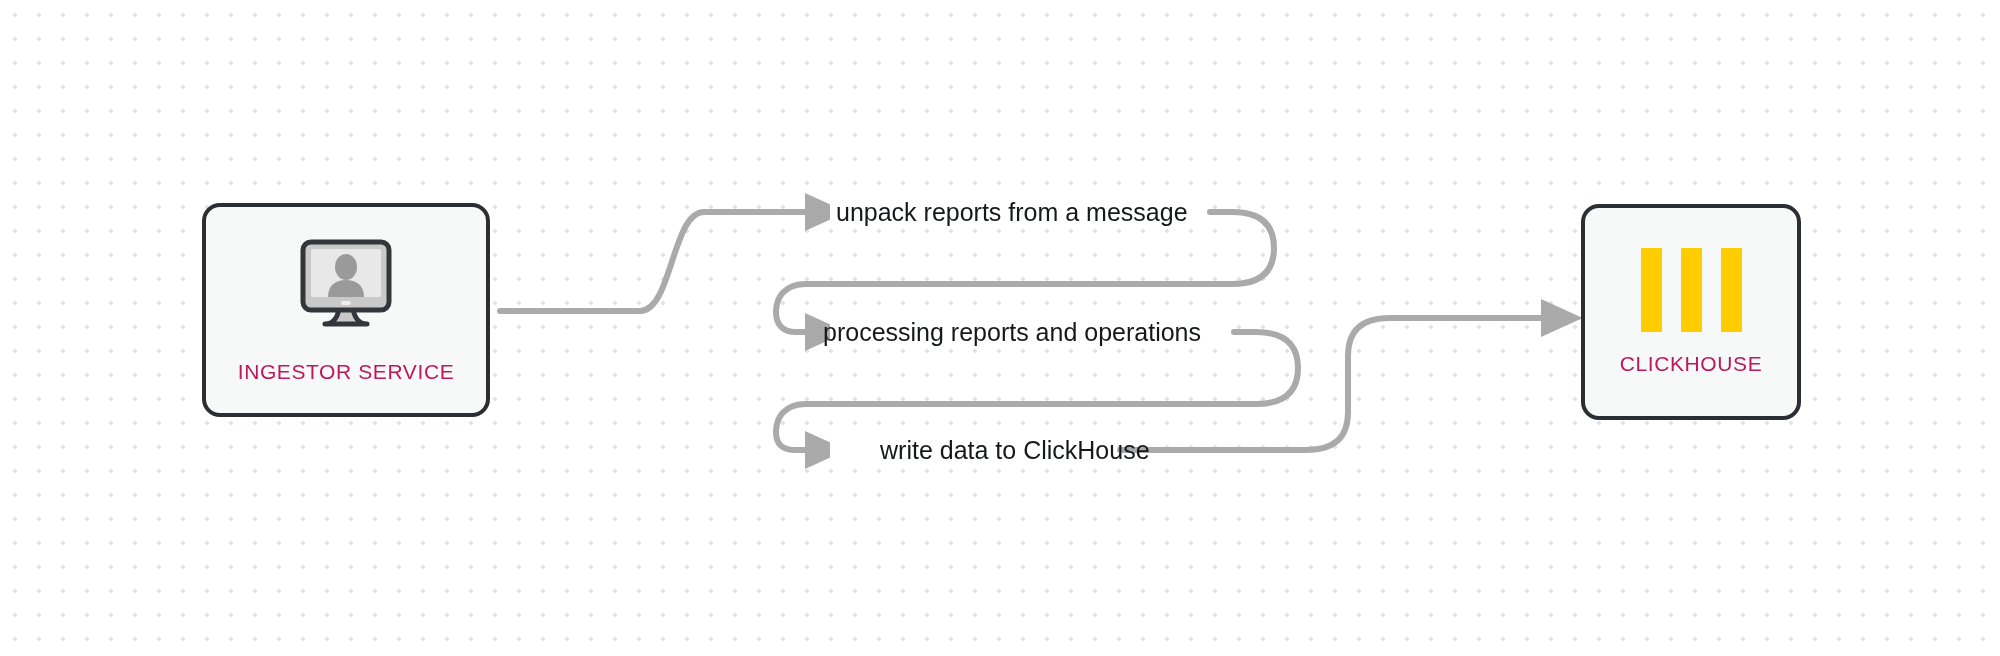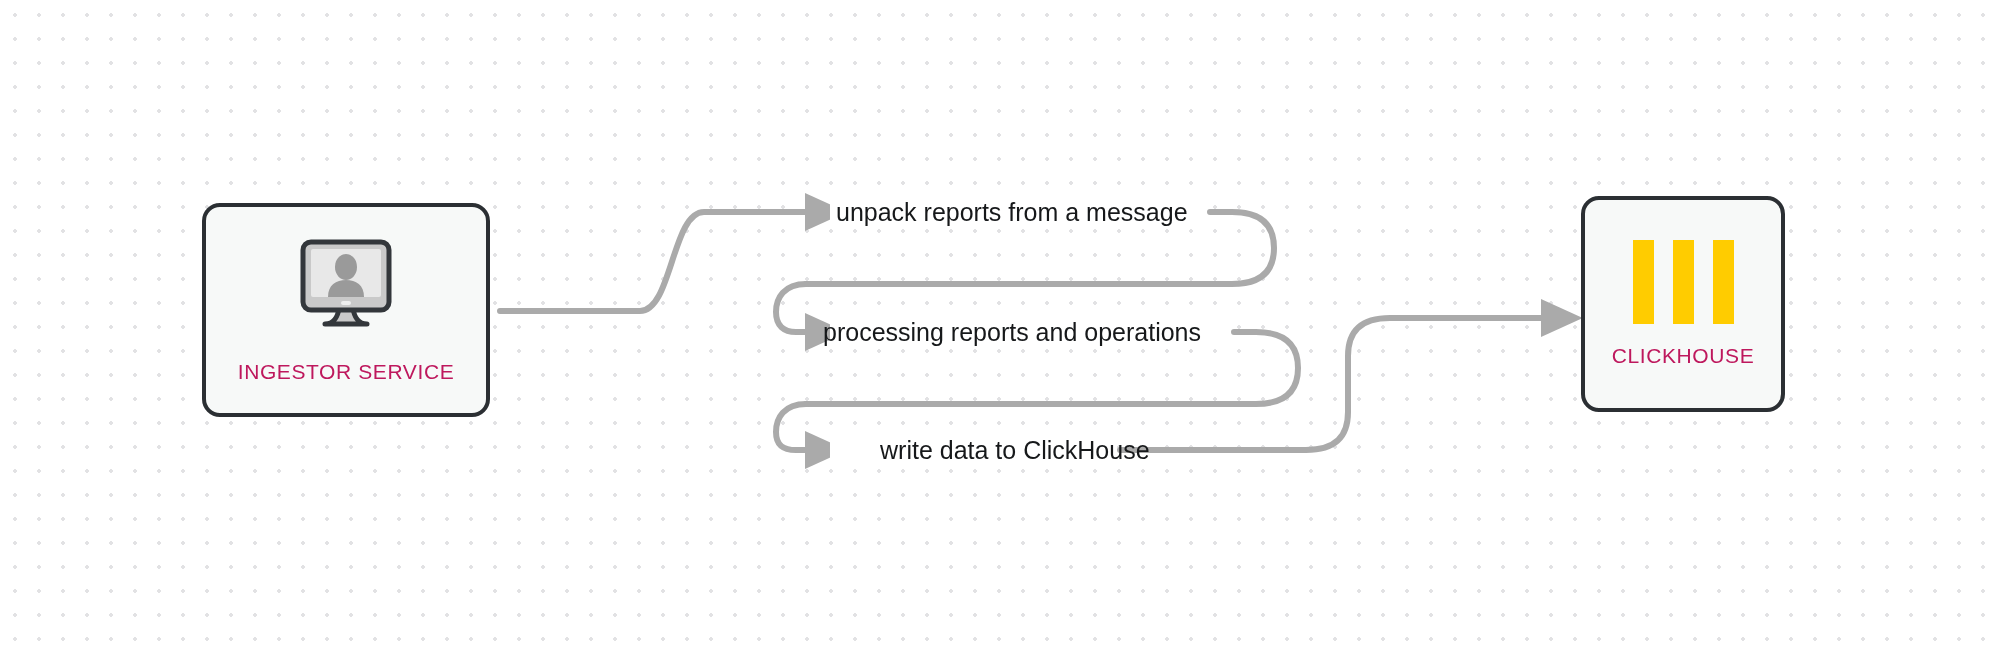--- a/index.html
+++ b/index.html
@@ -46,22 +46,22 @@
 
   #node-ingestor {
     left: 202px;
     top: 203px;
     width: 288px;
     height: 214px;
   }
 
   #node-clickhouse {
     left: 1581px;
-    top: 196px;
-    width: 204px;
+    top: 204px;
+    width: 220px;
     height: 216px;
   }
 
   .node-label {
     font-size: 21px;
     letter-spacing: 0.6px;
     color: #be185d;
     text-align: center;
     white-space: nowrap;
   }

